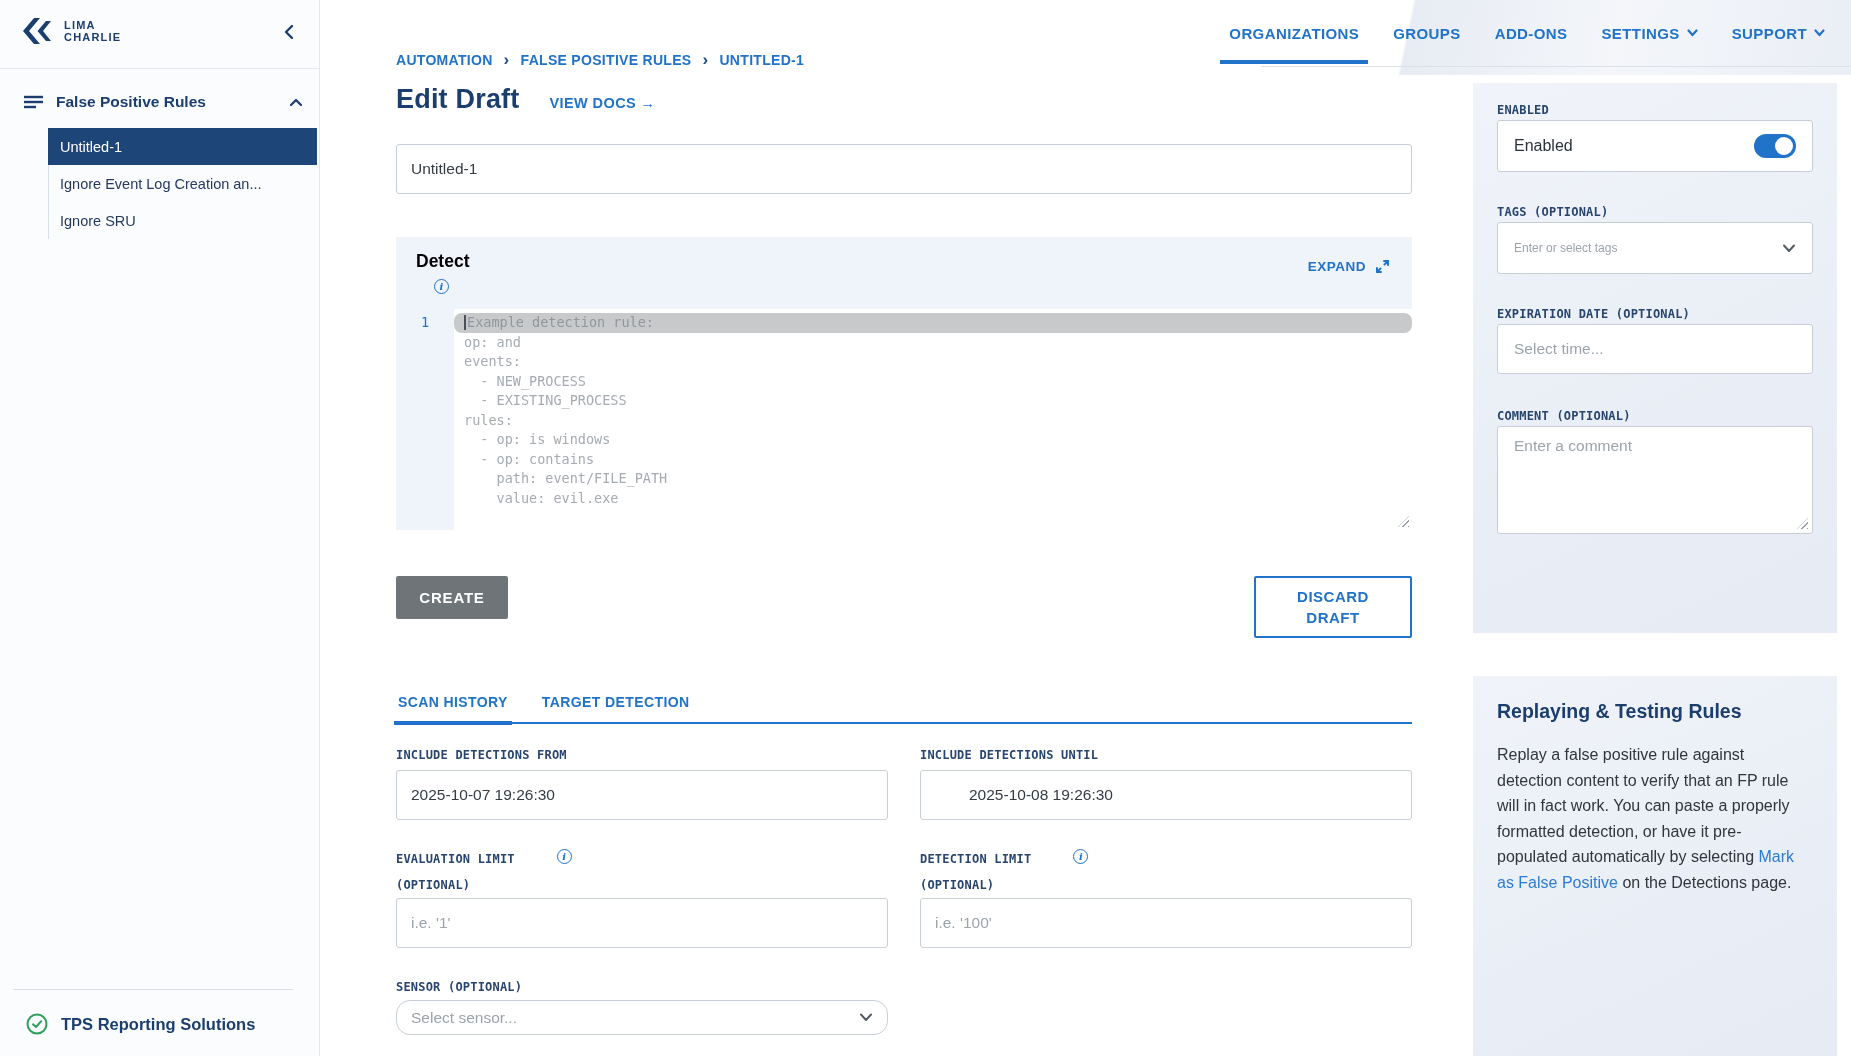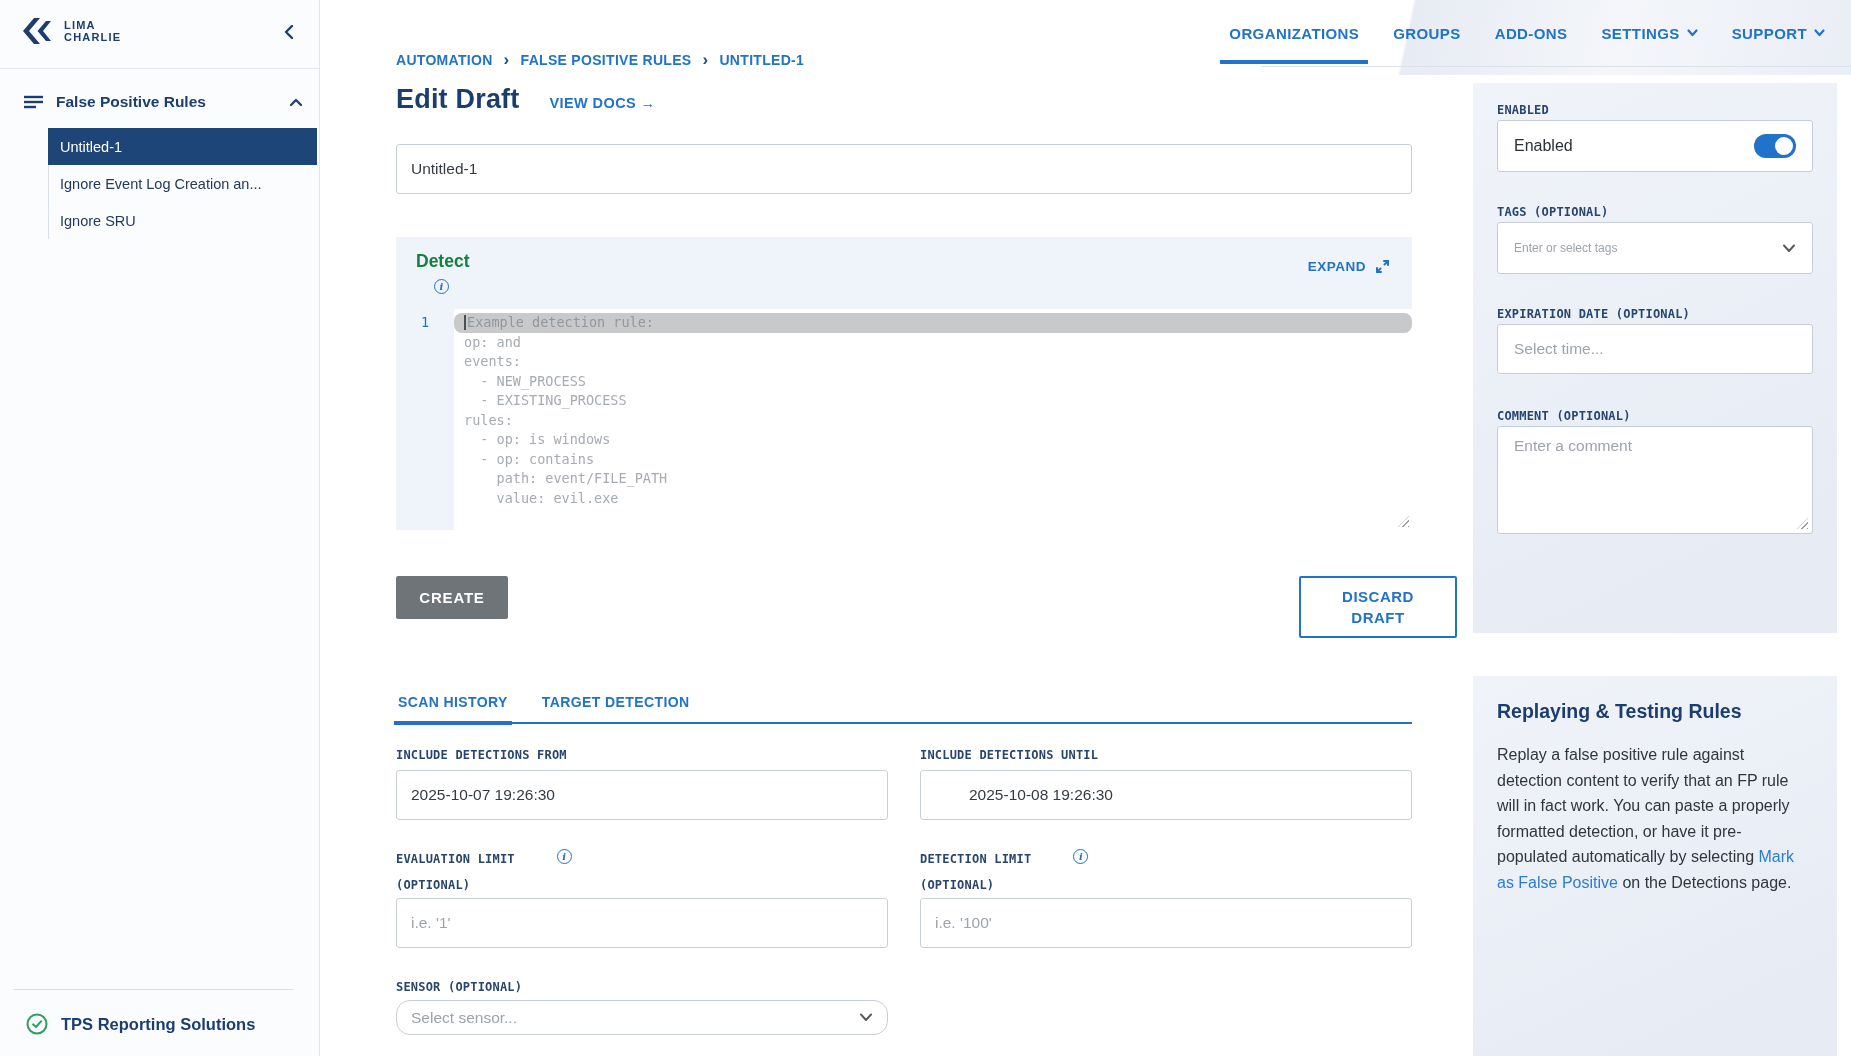--- a/index.html
+++ b/index.html
@@ -51,21 +51,21 @@
   .crumb-sep { color:#1E4E85; font-size:17px; line-height:14px; font-weight:700; }
   .title-row { position:absolute; left:396px; top:84px; display:flex; align-items:baseline; gap:30px; }
   .page-title { font-weight:700; font-size:27px; color:#1B3E6E; letter-spacing:.2px; }
   .view-docs { font-weight:700; font-size:14.5px; color:#2173C9; letter-spacing:.4px; cursor:pointer; }
   .name-input { position:absolute; left:396px; top:144px; width:1016px; height:50px;
     border:1px solid #C9CFD6; border-radius:3px; padding:0 14px; font-size:15.5px; color:#343B43;
     font-family:"Liberation Sans", sans-serif; outline:none; background:#fff; }
 
   
   .detect-panel { position:absolute; left:396px; top:237px; width:1016px; height:293px; background:#EFF3FA; }
-  .detect-title { position:absolute; left:20px; top:14px; font-weight:700; font-size:17.5px; color:#15803d; }
+  .detect-title { position:absolute; left:20px; top:14px; font-weight:700; font-size:17.5px; color:#000000; }
   .info-icon { display:inline-flex; width:15px; height:15px; border:1.4px solid #2173C9; border-radius:50%;
     color:#2173C9; font-size:10px; font-weight:700; align-items:center; justify-content:center;
     font-family:"DejaVu Serif", serif; font-style:italic; cursor:pointer; background:transparent; }
   .detect-info { position:absolute; left:38px; top:42px; }
   .expand-btn { position:absolute; right:22px; top:22px; display:flex; align-items:center; gap:9px; cursor:pointer; }
   .expand-label { font-weight:700; font-size:13.5px; color:#2173C9; letter-spacing:.5px; }
   .code-editor { position:absolute; left:0; right:0; top:72px; bottom:0; display:flex; }
   .gutter { width:58px; padding-top:5px; text-align:center; font-size:13.5px; color:#2173C9; }
   .code-area { flex:1; background:#fff; padding-top:4px; font-size:13.5px; line-height:19.5px;
     color:#A6ABB2; position:relative; cursor:text; }
@@ -76,21 +76,21 @@
   .resize-handle { position:absolute; right:3px; bottom:3px; width:11px; height:11px; cursor:nwse-resize;
     background:repeating-linear-gradient(135deg, transparent 0 2.5px, #9AA0A8 2.5px 4px);
     clip-path:polygon(100% 0, 100% 100%, 0 100%); }
 
   
   .create-btn { position:absolute; left:396px; top:576px; width:112px; height:43px; background:#6F7478;
     color:#fff; font-weight:700; font-size:15px; letter-spacing:.8px; border:none; border-radius:2px;
     font-family:"Liberation Sans", sans-serif; cursor:pointer; }
   .discard-btn { position:absolute; left:1254px; top:576px; width:158px; height:62px; background:#fff;
     border:2px solid #2173C9; border-radius:2px; color:#2173C9; font-weight:700; font-size:15px;
-    letter-spacing:.5px; line-height:1.4; padding:0 24px; font-family:"Liberation Sans", sans-serif; cursor:pointer;margin-left:45px; }
+    letter-spacing:.5px; line-height:1.4; padding:0 24px; font-family:"Liberation Sans", sans-serif; cursor:pointer; }
 
   
   .tabs { position:absolute; left:396px; top:694px; width:1016px; display:flex; gap:30px;
     border-bottom:2px solid #2173C9; }
   .tab { font-weight:700; font-size:14px; color:#2173C9; letter-spacing:.4px; padding:0 2px 12px;
     position:relative; cursor:pointer; }
   .tab.active::after { content:""; position:absolute; left:-2px; right:-2px; bottom:-3px; height:4px; background:#2173C9; }
 
   
   .scan-form { position:absolute; left:396px; top:748px; width:1016px; height:308px; }

